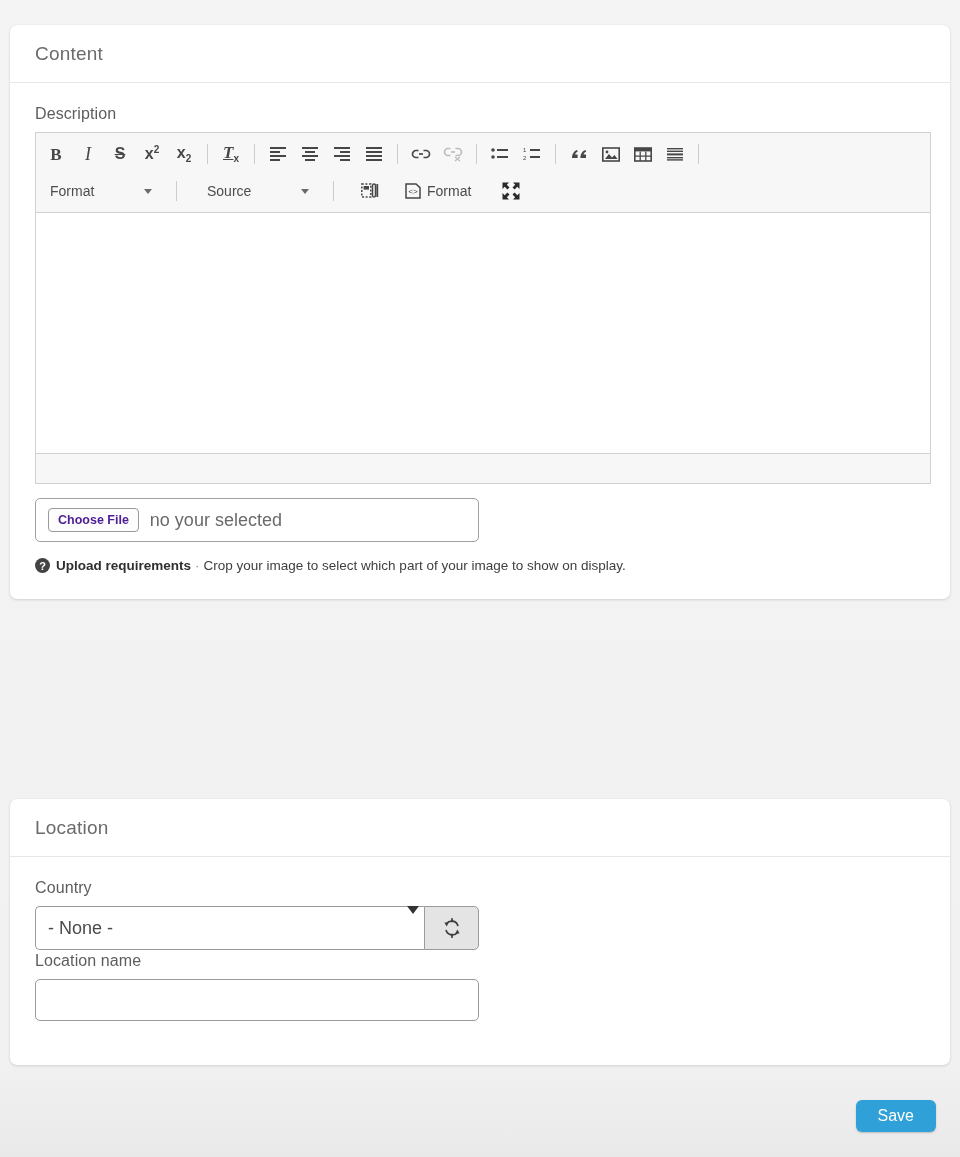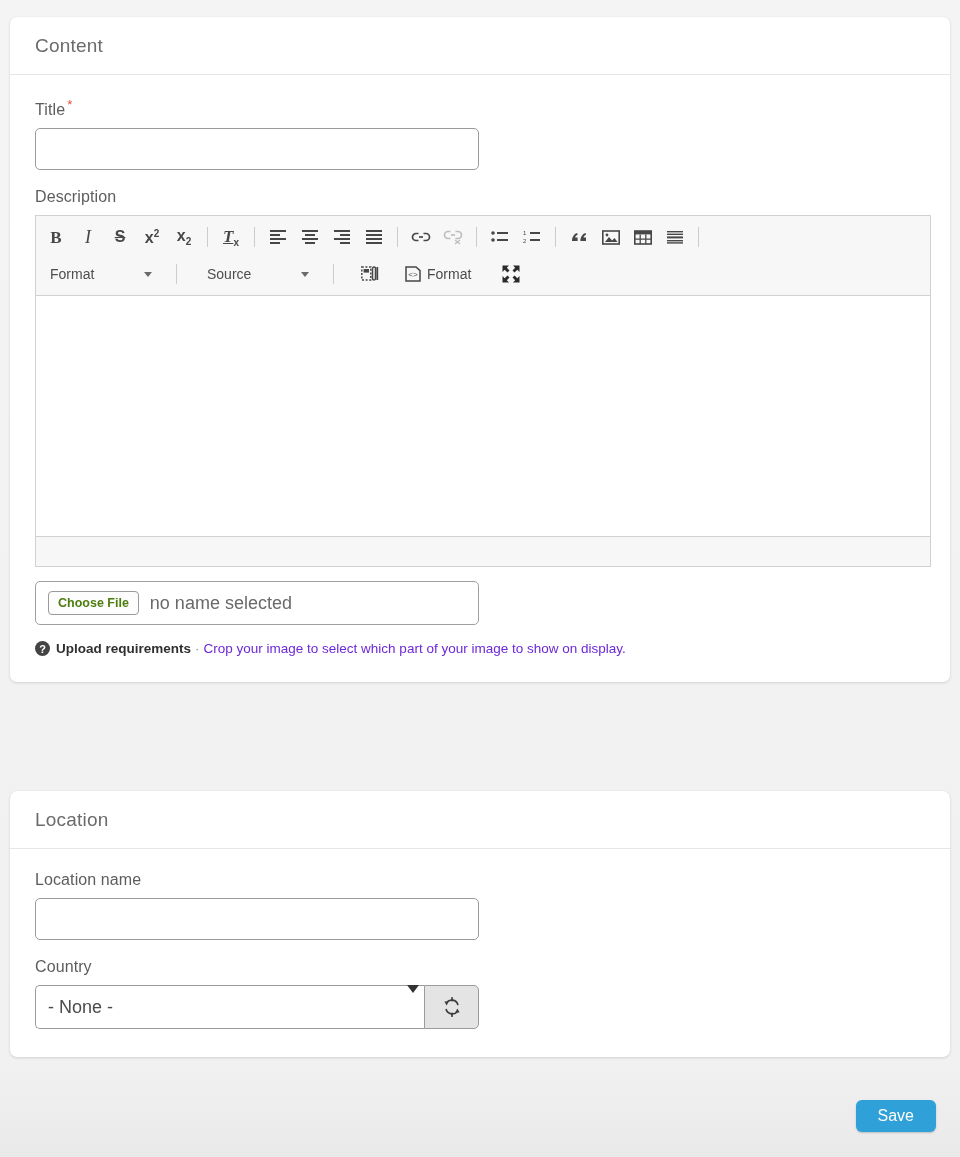--- a/index.html
+++ b/index.html
@@ -22,21 +22,21 @@
     width: 960px;
     height: 1157px;
     background: linear-gradient(to bottom, #f4f4f5 0%, #f1f1f2 92%, #e9e9ea 100%);
   }
 
   
   .card {
     background: #ffffff;
     border-radius: 7px;
     box-shadow: 0 1px 3px rgba(0,0,0,0.13), 0 0 1px rgba(0,0,0,0.08);
-    margin: 4px 10px;
+    margin: 12px 10px;
   }
   .card-header {
     padding: 18px 25px 17px 25px;
     border-bottom: 1px solid #e6e6e6;
   }
   .card-header h2 {
     margin: 0;
     font-size: 19px;
     font-weight: 400;
     color: #6b6b6b;
@@ -193,21 +193,21 @@
     display: flex;
     align-items: center;
     padding: 0 12px;
   }
   .choose-btn {
     border: 1px solid #9a9a9a;
     border-radius: 4px;
     background: #fdfdfd;
     font-size: 12.5px;
     font-weight: bold;
-    color: #4d7c0f;
+    color: #4c1d95;
     padding: 4px 9px;
     cursor: pointer;
     font-family: "Liberation Sans", sans-serif;
     white-space: nowrap;
   }
   .file-status {
     font-size: 18px;
     color: #6a6a6a;
     margin-left: 11px;
     font-weight: 300;
@@ -228,21 +228,21 @@
     display: flex;
     align-items: center;
     justify-content: center;
     margin-right: 6px;
     flex: none;
     font-family: "Liberation Sans", sans-serif;
     cursor: pointer;
   }
   .hint-strong { font-weight: bold; color: #2f2f2f; }
   .hint-sep { color: #888; margin: 0 4px; }
-  .hint-text { color: #6d28d9; }
+  .hint-text { color: #404040; }
 
   
   .select-row {
     display: flex;
     width: 444px;
     height: 44px;
     position: relative;
   }
   .select-box {
     flex: 1;
@@ -306,26 +306,20 @@
 <body>
 
 <div class="page">
 
   <div class="card" id="content-card">
     <div class="card-header">
       <h2>Content</h2>
     </div>
     <div class="card-body">
 
-      <div class="form-item">
-        <label class="form-label">
-          <span>Title</span><span class="req">*</span>
-        </label>
-        <input class="text-input" type="text" placeholder="" style="">
-      </div>
 
       <div class="form-item" style="margin-bottom:14px">
         <label class="form-label">Description</label>
 
         <div class="editor">
           <div class="editor-toolbar">
 
             <div class="tb-row">
               <div class="tb-btn">
                   <span class="tb-txt">B</span>
@@ -524,43 +518,38 @@
           </div>
 
           <div class="editor-body" contenteditable="true" style=""></div>
           <div class="editor-footer"></div>
         </div>
       </div>
 
       <div class="form-item" style="margin-bottom:0">
         <div class="file-wrap">
           <button class="choose-btn">Choose File</button>
-          <span class="file-status">no name selected</span>
+          <span class="file-status">no your selected</span>
         </div>
         <div class="hint-row">
           <span class="help-circle">?</span>
           <span class="hint-strong">Upload requirements</span>
           <span class="hint-sep">·</span>
           <span class="hint-text">Crop your image to select which part of your image to show on display.</span>
         </div>
       </div>
 
     </div>
   </div>
 
   <div class="card" id="location-card">
     <div class="card-header">
       <h2>Location</h2>
     </div>
     <div class="card-body">
-
-      <div class="form-item">
-        <label class="form-label">Location name</label>
-        <input class="text-input" type="text" placeholder="" style="">
-      </div>
 
       <div class="form-item" style="margin-bottom:2px">
         <label class="form-label">Country</label>
         <div class="select-row">
           <div class="select-box">
             <span>- None -</span>
           </div>
           <span class="select-caret"></span>
           <div class="refresh-btn">
             <svg width="22" height="22" viewBox="0 0 22 22">
@@ -570,20 +559,25 @@
                 <path d="M11 1.8 V4.6"></path>
                 <path d="M11 17.4 V20.2"></path>
               </g>
               <path d="M5.6 9.4 L3.4 5.6 L7.8 5.6 Z" fill="#3d3d3d"></path>
               <path d="M16.4 12.6 L18.6 16.4 L14.2 16.4 Z" fill="#3d3d3d"></path>
             </svg>
           </div>
         </div>
       </div>
 
+      <div class="form-item">
+        <label class="form-label">Location name</label>
+        <input class="text-input" type="text" placeholder="" style="">
+      </div>
+
     </div>
   </div>
 
   <div class="actions">
     <button class="save-btn">Save</button>
   </div>
 
 </div>
 
 </body></html>

